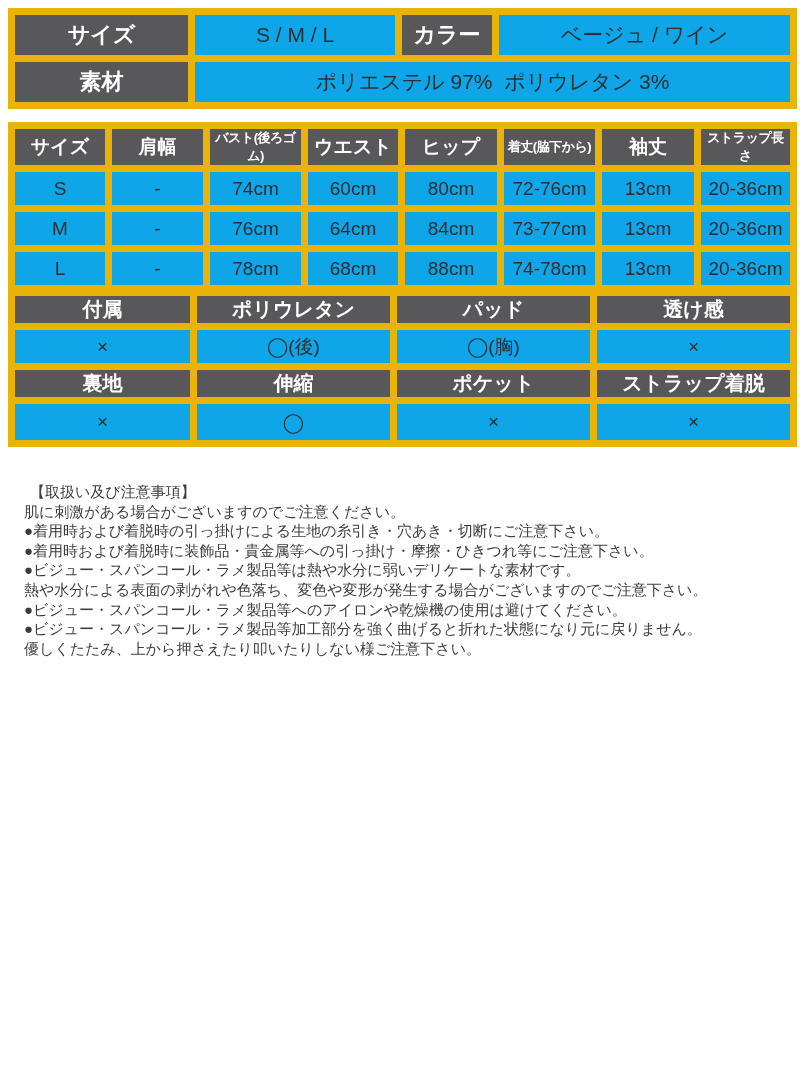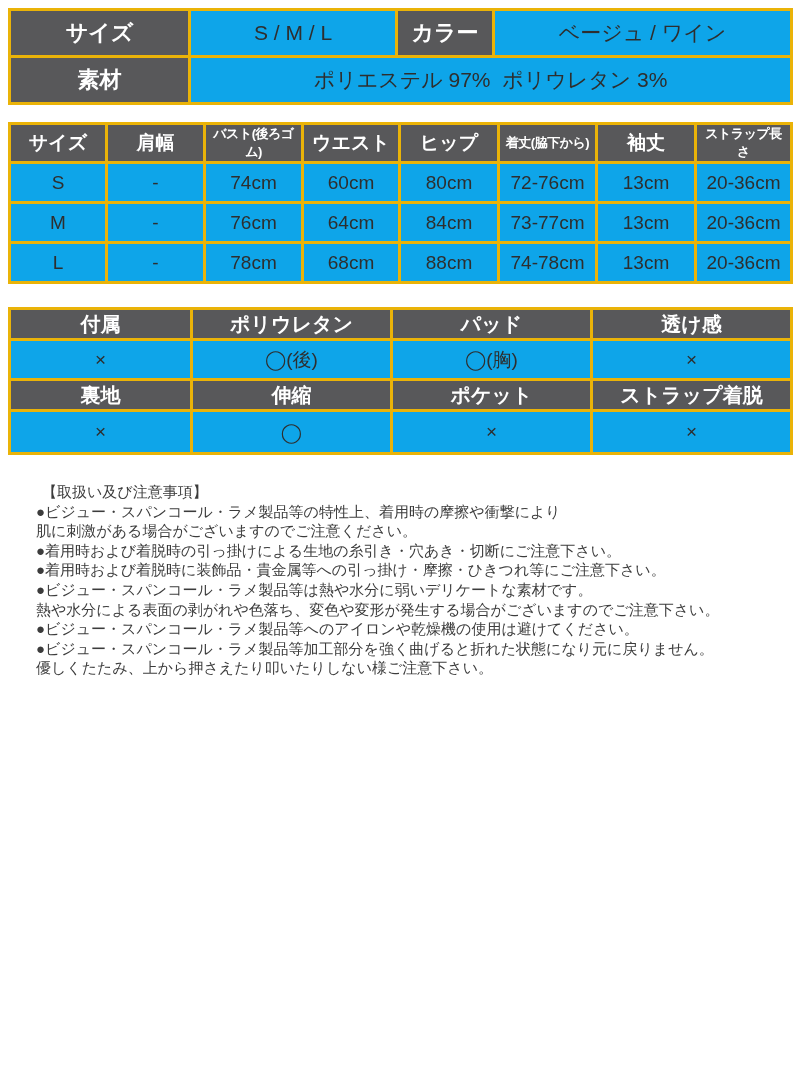--- a/index.html
+++ b/index.html
@@ -12,21 +12,21 @@
   }
   .page { position: relative; width: 800px; height: 1067px; overflow: hidden; }
 
   table.spec {
     position: absolute;
     border-collapse: collapse;
     table-layout: fixed;
     border: 3px solid #111;
   }
   table.spec td {
-    border: 3px solid #eab308;
+    border: 7px solid #eab308;
     text-align: center;
     vertical-align: middle;
     padding: 0 2px;
     overflow: hidden;
   }
   td.hdr {
     background: #58585a;
     color: #ffffff;
     font-weight: bold;
   }
@@ -38,29 +38,29 @@
   #info-table td.hdr { font-size: 22px; }
   .prewrap { white-space: pre-wrap; margin-left: 30px; }
 
   
   #measure-table { left: 8px; top: 122px; width: 782px; }
   #measure-table td { height: 40px; font-size: 19px; }
   #measure-table tr.head td { height: 29px; font-size: 19px; }
   #measure-table tr.head td.small { font-size: 13px; letter-spacing: -0.5px; }
 
   
-  #feature-table { left: 8px; top: 307px; width: 782px; }
+  #feature-table { left: 8px; top: 289px; width: 782px; }
   #feature-table td.hdr { height: 31px; font-size: 20px; }
   #feature-table td.val { height: 40px; font-size: 19px; }
   #feature-table tr.last td.val { height: 43px; }
 
   
   .notes {
     position: absolute;
-    left: 36px; top: 482px; width: 760px;
+    left: 24px; top: 482px; width: 760px;
     font-size: 15px;
     line-height: 19.6px;
     color: #3c3c3c;
   }
   .notes .title { padding-left: 6px; }
 </style>
 </head>
 <body>
 
 <div class="page">
@@ -171,21 +171,20 @@
       <td class="val">×</td>
       <td class="val">◯</td>
       <td class="val">×</td>
       <td class="val">×</td>
     </tr>
   </tbody>
     </table>
 
   <div class="notes">
     <div class="title">【取扱い及び注意事項】</div>
-    <div class="line">●ビジュー・スパンコール・ラメ製品等の特性上、着用時の摩擦や衝撃により</div>
     <div class="line">肌に刺激がある場合がございますのでご注意ください。</div>
     <div class="line">●着用時および着脱時の引っ掛けによる生地の糸引き・穴あき・切断にご注意下さい。</div>
     <div class="line">●着用時および着脱時に装飾品・貴金属等への引っ掛け・摩擦・ひきつれ等にご注意下さい。</div>
     <div class="line">●ビジュー・スパンコール・ラメ製品等は熱や水分に弱いデリケートな素材です。</div>
     <div class="line">熱や水分による表面の剥がれや色落ち、変色や変形が発生する場合がございますのでご注意下さい。</div>
     <div class="line">●ビジュー・スパンコール・ラメ製品等へのアイロンや乾燥機の使用は避けてください。</div>
     <div class="line">●ビジュー・スパンコール・ラメ製品等加工部分を強く曲げると折れた状態になり元に戻りません。</div>
     <div class="line">優しくたたみ、上から押さえたり叩いたりしない様ご注意下さい。</div>
   </div>
 

